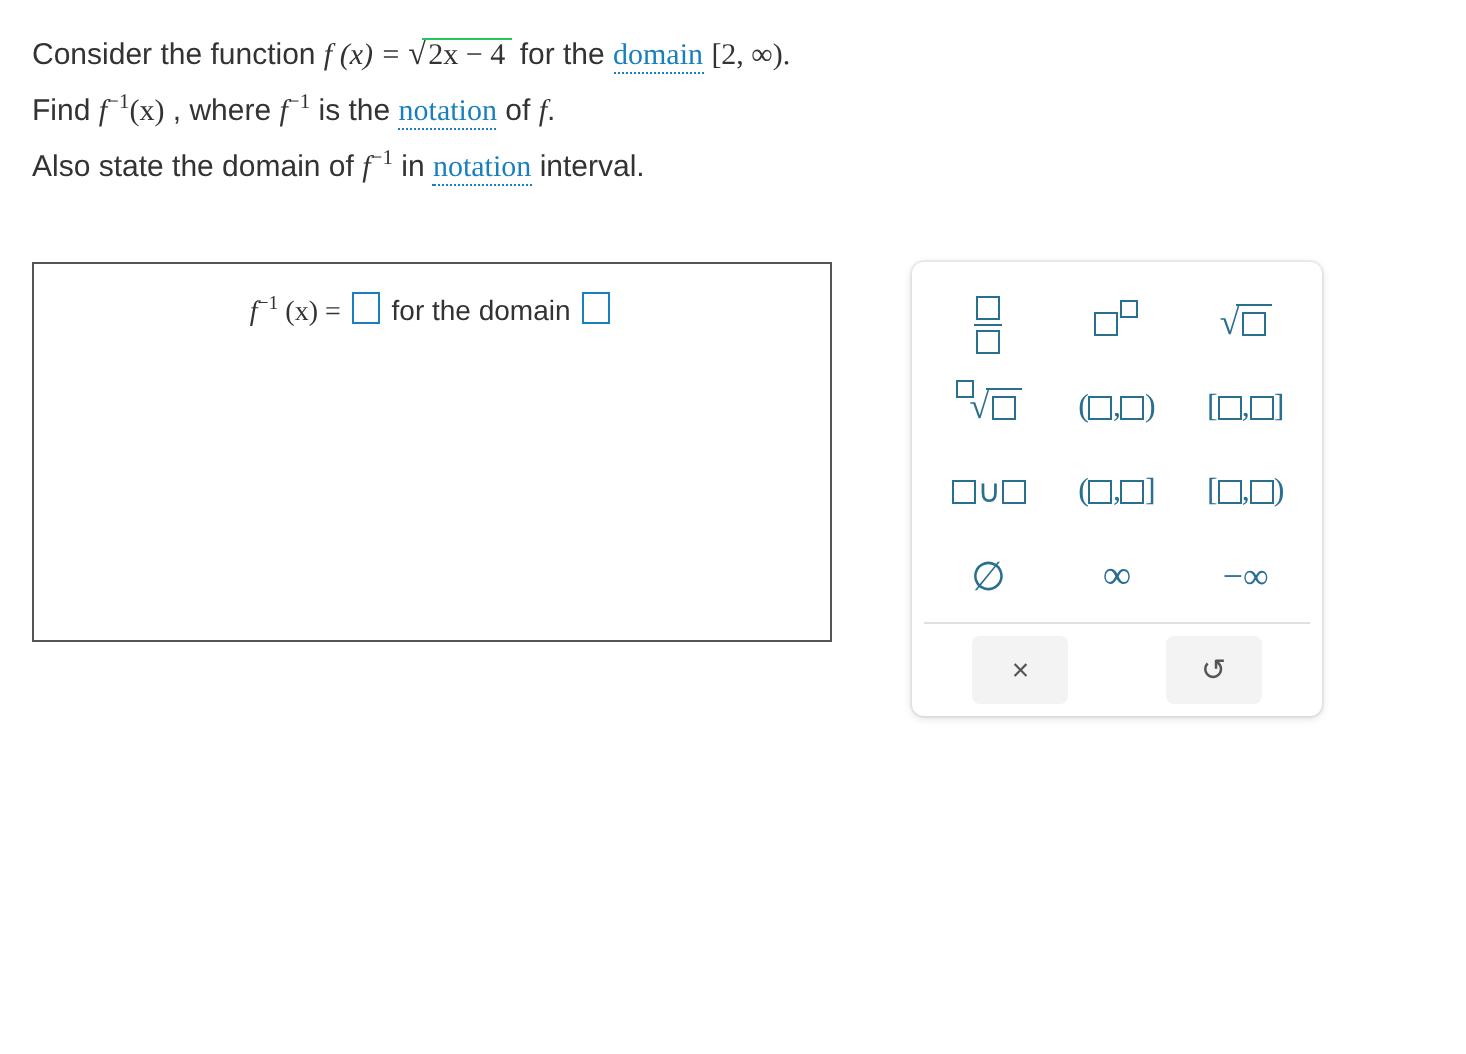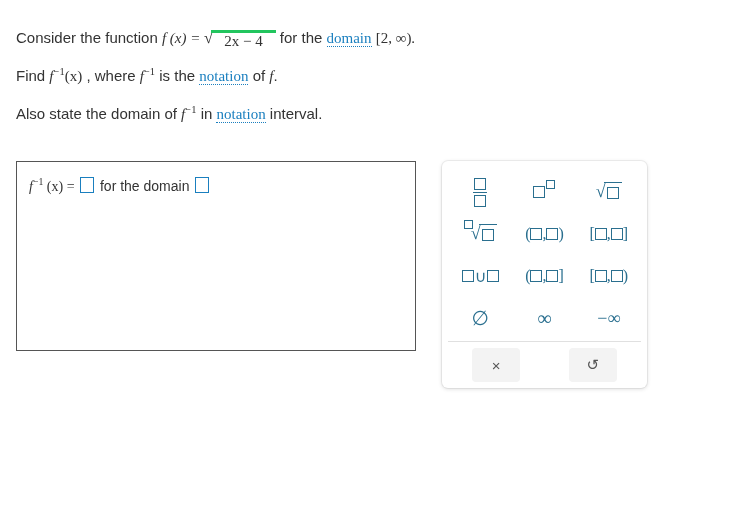--- a/index.html
+++ b/index.html
@@ -5,30 +5,30 @@
   body {
     margin: 0;
     padding: 12px 16px;
     font-family: Arial, Helvetica, sans-serif;
     font-size: 15px;
     color: #333;
     background: #fff;
     width: 733px;
     box-sizing: border-box;
   }
-  .line { margin: 14px 0; line-height: 1.6; }
+  .line { margin: 4px 0; line-height: 1.6; }
   .mathit { font-family: "Times New Roman", serif; font-style: italic; }
   .mathrm { font-family: "Times New Roman", serif; }
   .link { color: #1a7fbf; border-bottom: 1px dotted #1a7fbf; cursor: pointer; font-family: Liberation Serif, serif; }
   .sup { font-size: 0.7em; vertical-align: super; }
   .sqrt-wrap { display:inline-flex; align-items:flex-start; font-family:"Times New Roman",serif; }
   .sqrt-sym { font-size: 1.1em; line-height:1; margin-right:-2px;}
-  .sqrt-body { border-top: 3px solid #22c55e; padding: 0 13px; line-height:1.1;}
+  .sqrt-body { border-top: 1px solid #22c55e; padding: 0 3px; line-height:1.1;}
   
-  .workarea { display:flex; gap:26px; align-items:flex-start; margin-top:35px; }
+  .workarea { display:flex; gap:40px; align-items:flex-start; margin-top:35px;text-align:center; }
   .answer-box {
     border: 1px solid #555;
     width: 400px;
     height: 190px;
     padding: 14px 12px;
     box-sizing: border-box;
     font-size: 14px;
   }
   .ph {
     display:inline-block;

